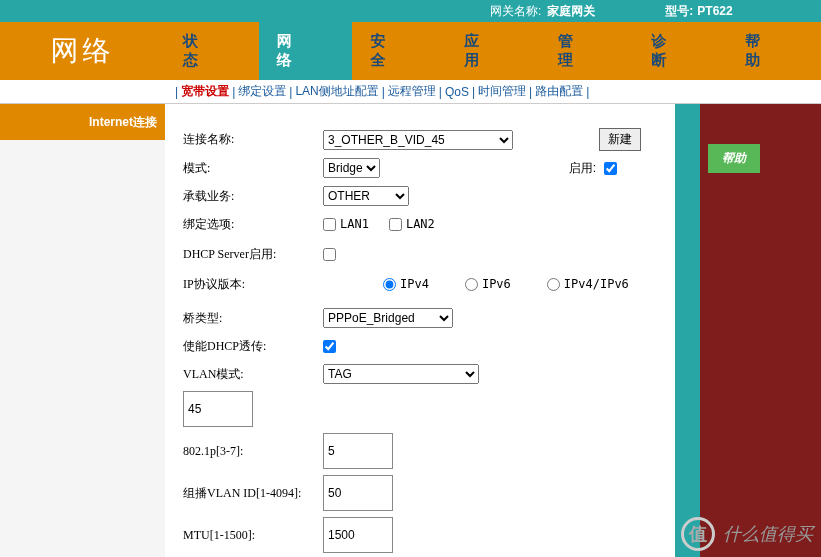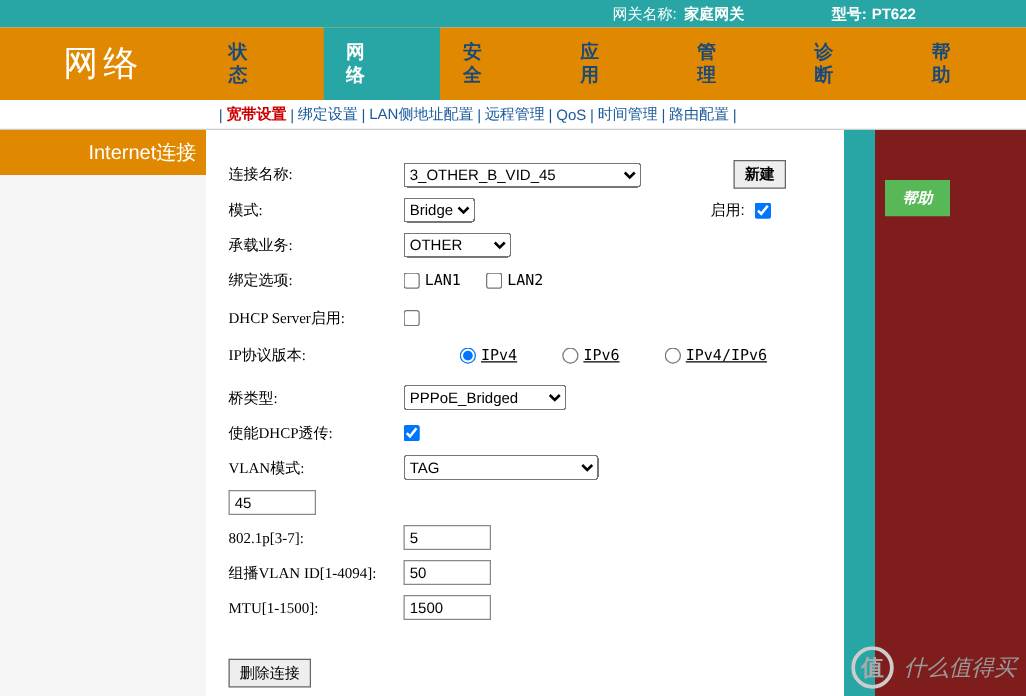--- a/index.html
+++ b/index.html
@@ -18,38 +18,38 @@
     .nav-item.active { background: #28a6a6; color: #fff; }
     
     .subnav { height: 24px; background: #fff; border-bottom: 1px solid #ccc; padding-left: 172px; display: flex; align-items: center; font-size: 12px; color: #195a9c; }
     .subnav span { cursor: pointer; }
     .subnav .sep { margin: 0 3px; color: #195a9c; }
     .subnav .active { color: #c00; font-weight: bold; }
     
     .body-row { display: flex; height: calc(557px - 22px - 58px - 24px); }
     
     .left-col { width: 165px; background: #f5f5f5; }
-    .left-header { height: 36px; background: #e08800; color: #fff; display: flex; align-items: center; justify-content: flex-end; padding-right: 8px; font-size: 16px; font-weight: normal; }
+    .left-header { height: 36px; background: #e08800; color: #fff; display: flex; align-items: center; justify-content: flex-end; padding-right: 8px; font-size: 12px; font-weight: bold; }
     
     .main-col { flex: 1; background: #fff; border-right: 25px solid #28a6a6; padding: 24px 18px; position: relative; overflow: auto; }
     
     .right-col { width: 121px; background: #7f1d1d; padding-top: 40px; padding-left: 8px; font-style: italic; }
     .help-box { background: #58b858; color: #fff; padding: 6px 14px; font-weight: bold; display: inline-block; }
     
     .form-row { display: flex; align-items: center; margin-bottom: 6px; min-height: 22px; }
     .form-label { width: 140px; font-size: 12px; font-family: SimSun; }
     .form-ctrl { display: flex; align-items: center; gap: 20px; flex: 1; }
     .form-ctrl select { font-size: 12px; height: 20px; }
-    .form-ctrl input[type=text] { font-size: 12px; height: 20px; padding: 0 4px; border: 1px solid #888; }
+    .form-ctrl input[type=text] { font-size: 12px; height: 36px; padding: 0 4px; border: 1px solid #888; }
     .form-ctrl label { font-family: monospace, SimSun; font-size: 12px; display: inline-flex; align-items: center; gap: 4px; }
     .inline-enable { margin-left: auto; margin-right: 40px; display: flex; align-items: center; gap: 8px; }
     .btn { border: 1px solid #666; background: #eee; padding: 2px 8px; font-size: 12px; cursor: pointer; font-family: SimSun; }
-    .btn-new { margin-left: auto; margin-right: 28px; font-weight: bold; }
+    .btn-new { margin-left: auto; margin-right: 16px; }
     .divider { margin: 8px 0; }
-    .radio-group { display: flex; gap: 36px; margin-left: 45px; text-decoration: underline; }
+    .radio-group { display: flex; gap: 36px; margin-left: 60px; }
     .radio-group label { display: inline-flex; align-items: center; gap: 4px; font-family: monospace, SimSun; }
     
     .watermark { position: absolute; bottom: 6px; right: 8px; display: flex; align-items: center; gap: 8px; color: #999; font-size: 18px; font-style: italic; }
     .watermark-circle { width: 34px; height: 34px; border-radius: 50%; border: 3px solid #ccc; display: flex; align-items: center; justify-content: center; color: #aaa; font-size: 18px; font-style: normal; font-weight: bold; }
   </style>
 </head>
 <body>
 
 <div class="top-bar">
   <span class="gw-label">网关名称:</span>

